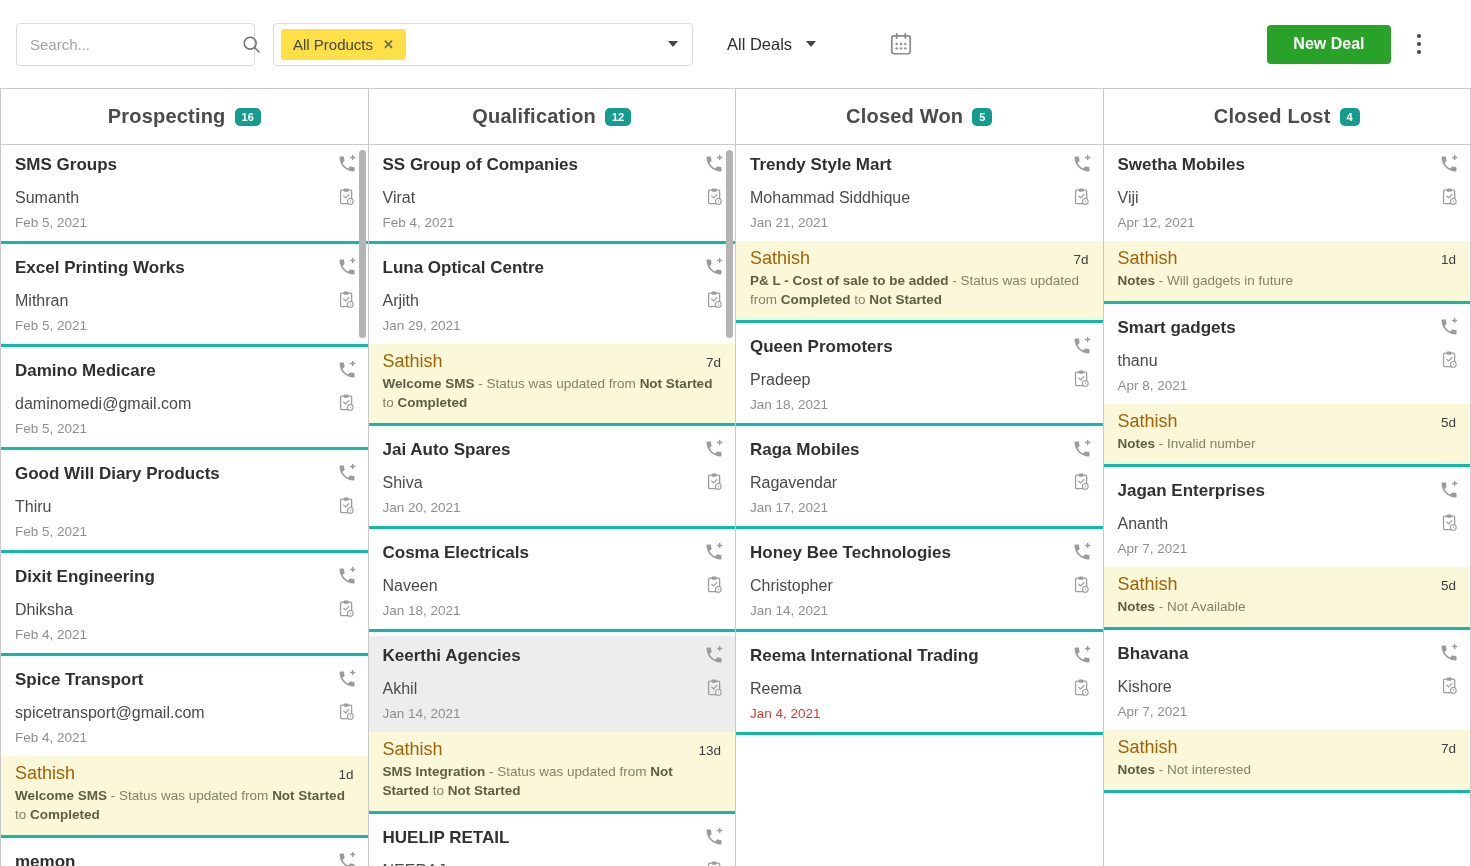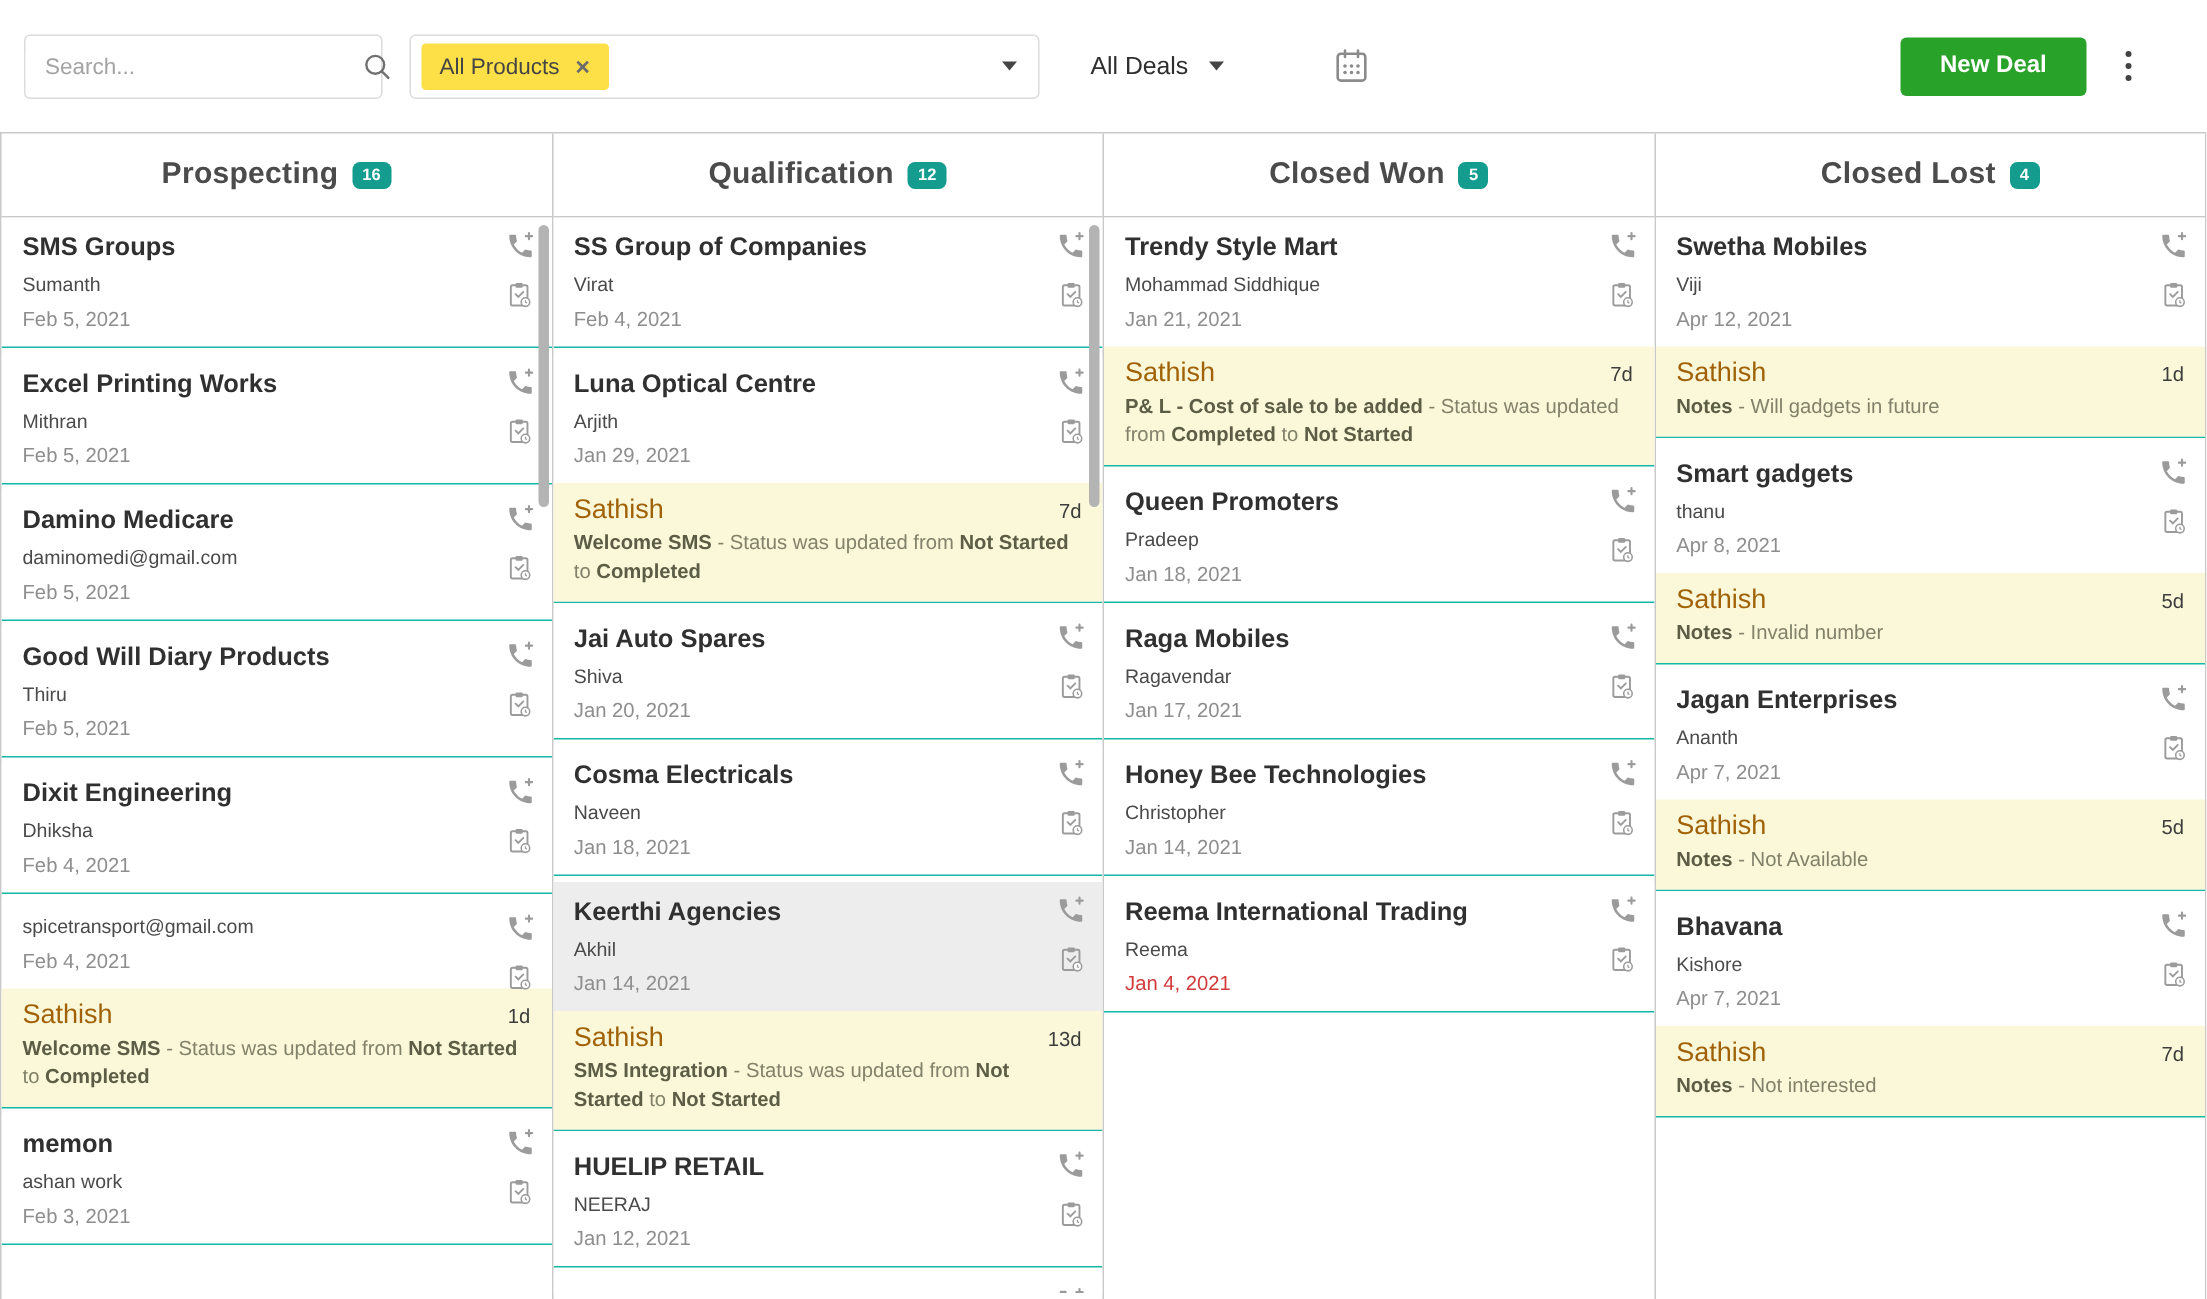--- a/index.html
+++ b/index.html
@@ -39,26 +39,26 @@
   .col-header { height: 56px; flex: none; display: flex; align-items: center; justify-content: center;
     gap: 9px; border-bottom: 1px solid #c9c9c9; }
   .col-title { font-size: 20px; font-weight: 600; color: #4b4b4b; letter-spacing: .2px; }
   .col-badge { background: #149c8e; color: #fff; font-size: 11px; font-weight: 700;
     padding: 3px 7px; border-radius: 5px; }
   .col-body { position: relative; flex: 1; overflow: hidden; }
   .scroll-thumb { position: absolute; right: 2px; top: 5px; width: 7px; height: 188px;
     background: #b4b4b4; border-radius: 4px; cursor: grab; }
 
   
-  .card { background: #fff; border-bottom: 1px solid #14b8a6; margin-bottom: 4px; cursor: pointer; }
+  .card { background: #fff; border-bottom: 3px solid #14b8a6; margin-bottom: 4px; cursor: pointer; }
   .card-main { padding: 10px 14px 11px; position: relative; }
   .card.hl, .card.hl .card-main { background: #ededed; }
   .t-title { font-size: 17px; font-weight: 700; color: #303030; margin-bottom: 7px; padding-right: 40px;
     white-space: nowrap; overflow: hidden; }
-  .t-contact { font-size: 13px; color: #4a4a4a; margin-bottom: 8px; }
+  .t-contact { font-size: 16px; color: #4a4a4a; margin-bottom: 8px; margin-top: 14px; }
   .t-date { font-size: 13.5px; color: #8e8e8e; }
   .t-date.overdue { color: #d23b3b; }
   .card-icons { position: absolute; top: 9px; right: 11px; display: flex; flex-direction: column;
     gap: 13px; align-items: center; }
   .icon-btn { background: none; border: none; padding: 0; cursor: pointer; display: flex; }
   .note { background: #fbf8d9; padding: 7px 14px 10px; }
   .note-head { display: flex; justify-content: space-between; align-items: baseline; margin-bottom: 3px; }
   .note-author { font-size: 18px; color: #a16207; text-align: right; }
   .note-age { font-size: 13.5px; color: #3d3d3d; }
   .note-body { font-size: 13.5px; color: #82826a; line-height: 1.4; }
@@ -250,20 +250,21 @@
             <path d="M16.8 16.6v1.7l1.2.7" fill="none" stroke="#9b9b9b" stroke-width="1.1"></path>
           </svg>
         </button>
       </div>
     </div>
 
   </div>
 
   <div class="card">
     <div class="card-main">
+      <div class="t-title">Spice Transport</div>
       <div class="t-contact">spicetransport@gmail.com</div>
       <div class="t-date">Feb 4, 2021</div>
       <div class="card-icons">
         <button class="icon-btn">
           <svg viewBox="0 0 24 24" width="20" height="20">
             <path fill="#9b9b9b" d="M6.62 10.79c1.44 2.83 3.76 5.14 6.59 6.59l2.2-2.2c.27-.27.67-.36 1.02-.24 1.12.37 2.33.57 3.57.57.55 0 1 .45 1 1V20c0 .55-.45 1-1 1-9.39 0-17-7.61-17-17 0-.55.45-1 1-1h3.5c.55 0 1 .45 1 1 0 1.25.2 2.45.57 3.57.11.35.03.74-.25 1.02l-2.2 2.2z"></path>
             <path stroke="#9b9b9b" stroke-width="1.7" stroke-linecap="round" fill="none" d="M18.8 1.6v5M16.3 4.1h5"></path>
           </svg>
         </button>
         <button class="icon-btn">

